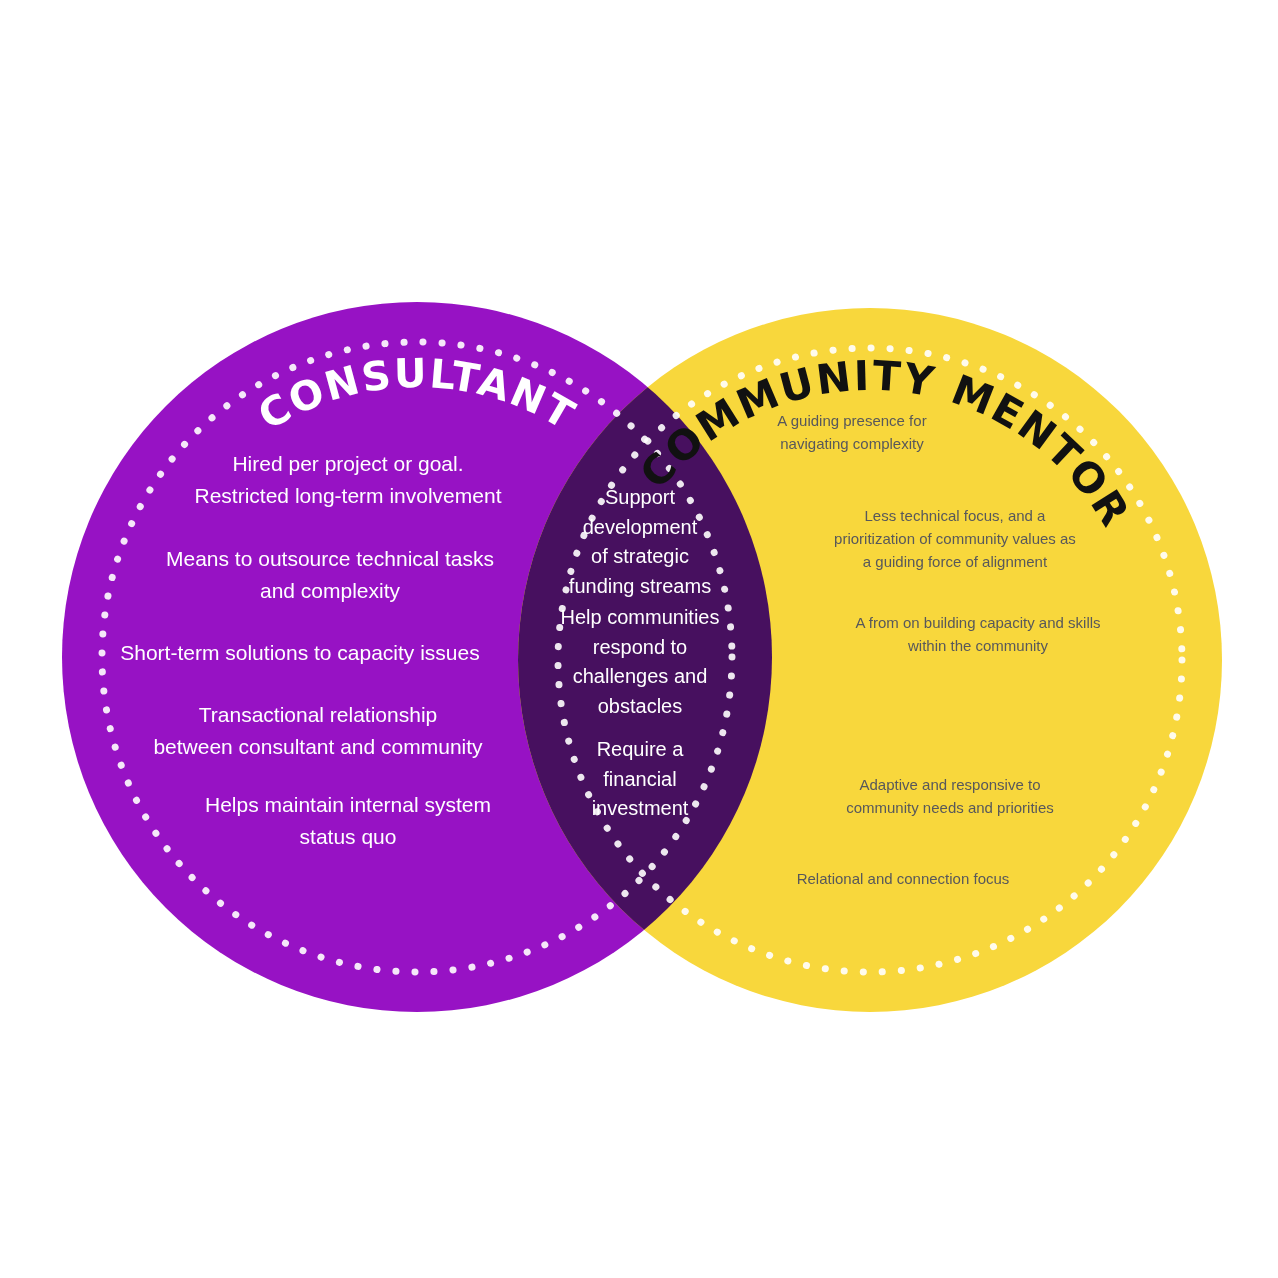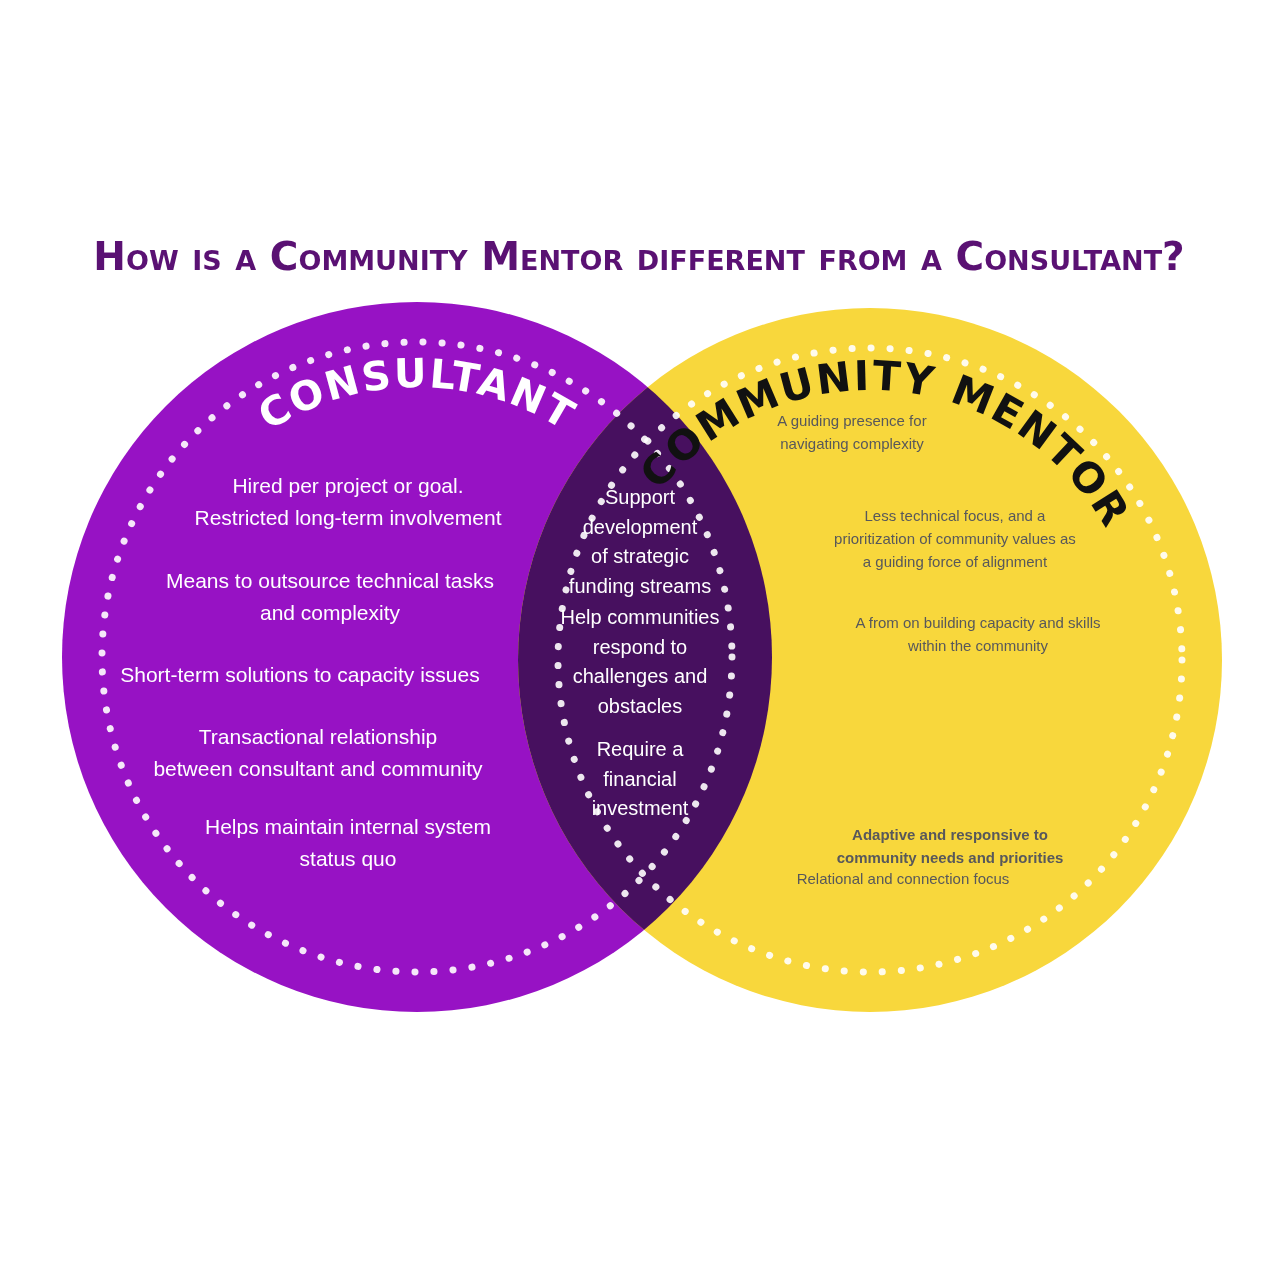--- a/index.html
+++ b/index.html
@@ -56,40 +56,38 @@
     position:absolute;
     text-align:center;
     white-space:pre-line;
     line-height:1.52;
   }
   .left-item{
     width:460px;
     font-size:21px;
     color:var(--consultant_text);
     font-weight:400;
-    margin-top:22px;
   }
   .mid-item{
     width:190px;
     font-size:20px;
     color:var(--consultant_text);
     line-height:1.48;
   }
   .right-item{
     width:480px;
     font-size:15px;
     color:var(--mentor_text);
   }
 </style>
 </head>
 <body>
 
 <div class="stage">
 
-  <div class="title">How is a Community Mentor different from a Consultant?</div>
 
   <svg class="venn" width="1278" height="1278" viewBox="0 0 1278 1278">
     <defs>
       <clipPath id="clip-consultant">
         <circle cx="417" cy="657" r="355"></circle>
       </clipPath>
       <path id="arc-left" d="M 147 657 A 270 270 0 0 1 687 657" fill="none"></path>
       <path id="arc-right" d="M 600 660 A 270 270 0 0 1 1140 660" fill="none" transform="rotate(5 870 660)"></path>
     </defs>
 
@@ -130,17 +128,17 @@
 financial
 investment</div>
 
   <div class="vi right-item" style="top:410px;left:612px;">A guiding presence for
 navigating complexity</div>
   <div class="vi right-item" style="top:505px;left:715px;">Less technical focus, and a
 prioritization of community values as
 a guiding force of alignment</div>
   <div class="vi right-item" style="top:612px;left:738px;">A from on building capacity and skills
 within the community</div>
-  <div class="vi right-item" style="top:824px;left:710px;font-weight:bold;">Adaptive and responsive to
+  <div class="vi right-item" style="top:774px;left:710px;">Adaptive and responsive to
 community needs and priorities</div>
   <div class="vi right-item" style="top:868px;left:663px;">Relational and connection focus</div>
 
 </div>
 
 </body></html>

